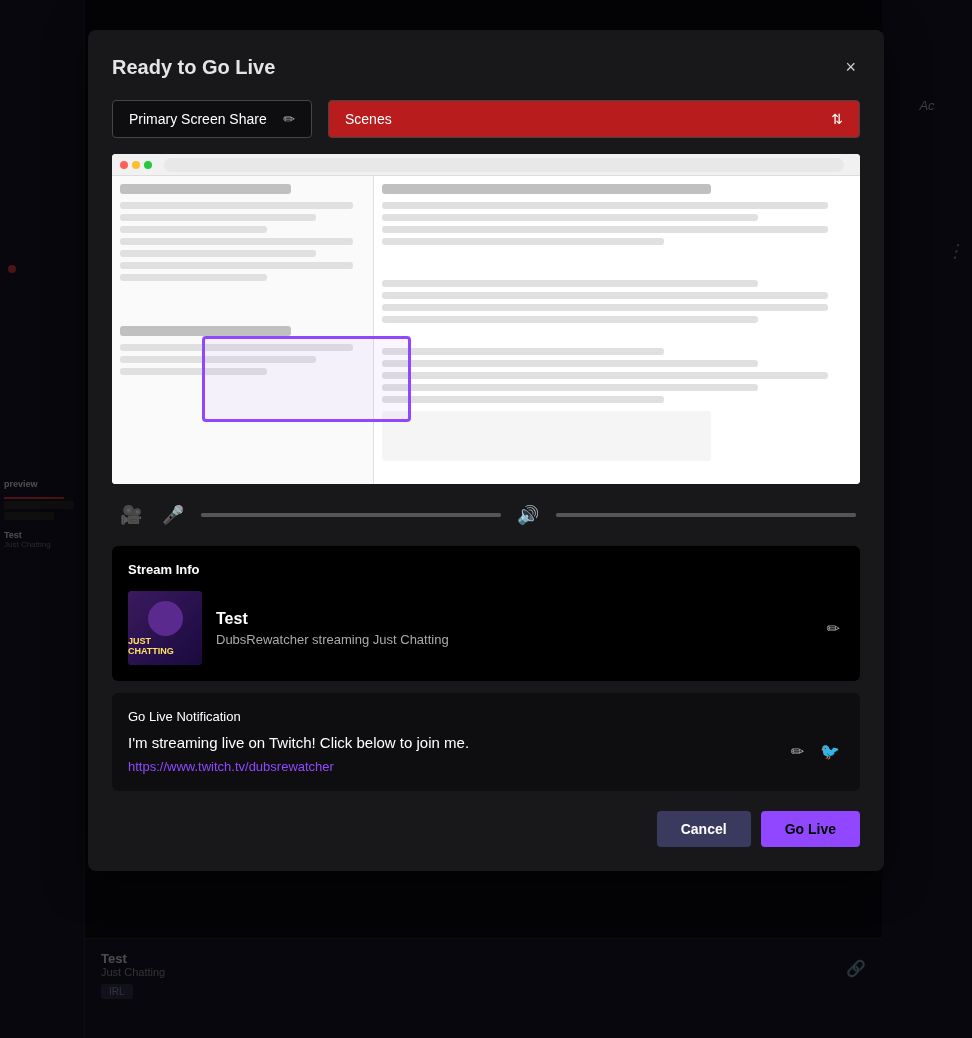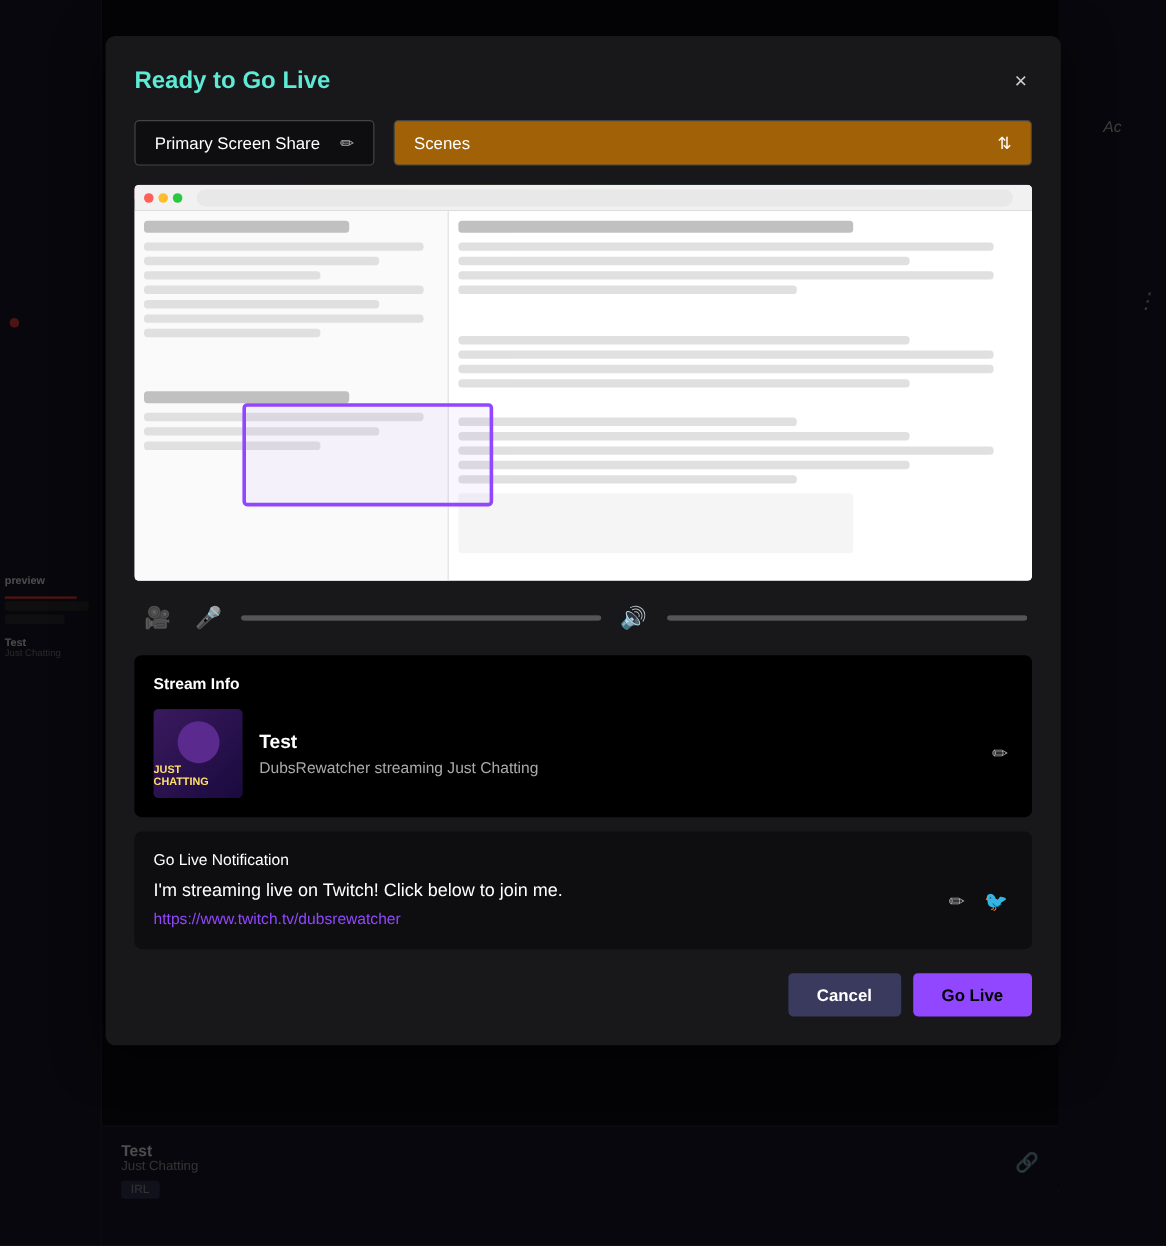--- a/index.html
+++ b/index.html
@@ -96,21 +96,21 @@
     }
 
     .modal-header {
       display: flex;
       justify-content: space-between;
       align-items: center;
       margin-bottom: 20px;
     }
 
     .modal-title {
-      color: #5eead4;
+      color: #e5e5e5;
       font-size: 20px;
       font-weight: 700;
     }
 
     .close-btn {
       background: none;
       border: none;
       color: #ccc;
       font-size: 18px;
       cursor: pointer;
@@ -140,21 +140,21 @@
       min-width: 200px;
     }
 
     .screen-share-btn .edit-icon {
       margin-left: auto;
       color: #aaa;
     }
 
     .scenes-dropdown {
       flex: 1;
-      background: #a16207;
+      background: #b91c1c;
       border: 1px solid #444;
       border-radius: 4px;
       padding: 10px 16px;
       color: #fff;
       font-size: 14px;
       cursor: pointer;
       display: flex;
       align-items: center;
       justify-content: space-between;
     }

